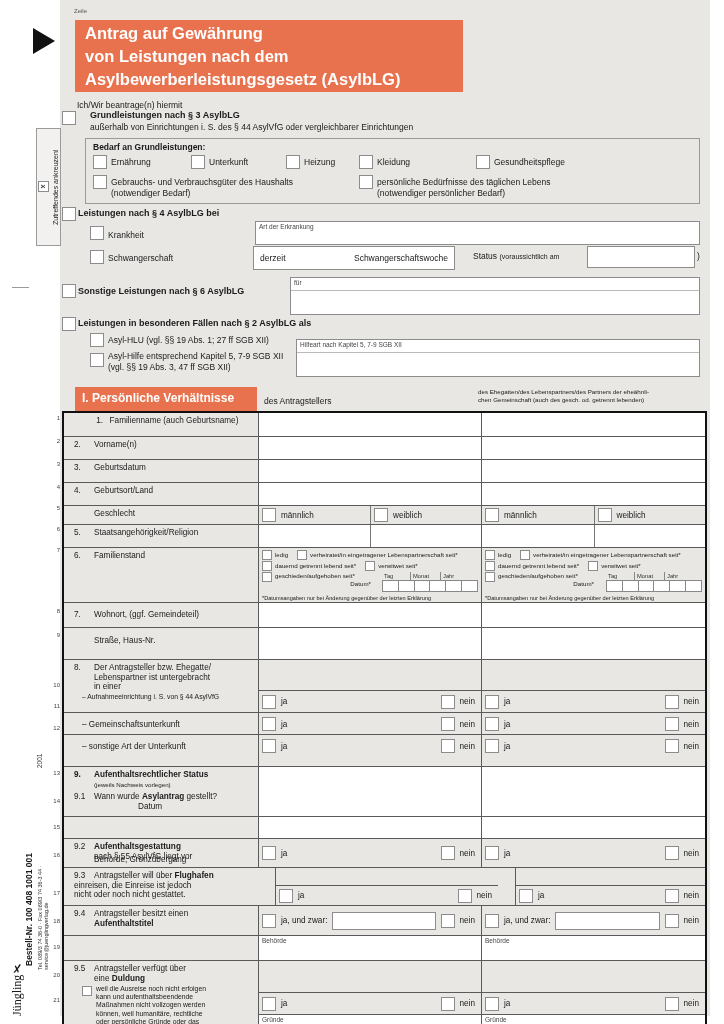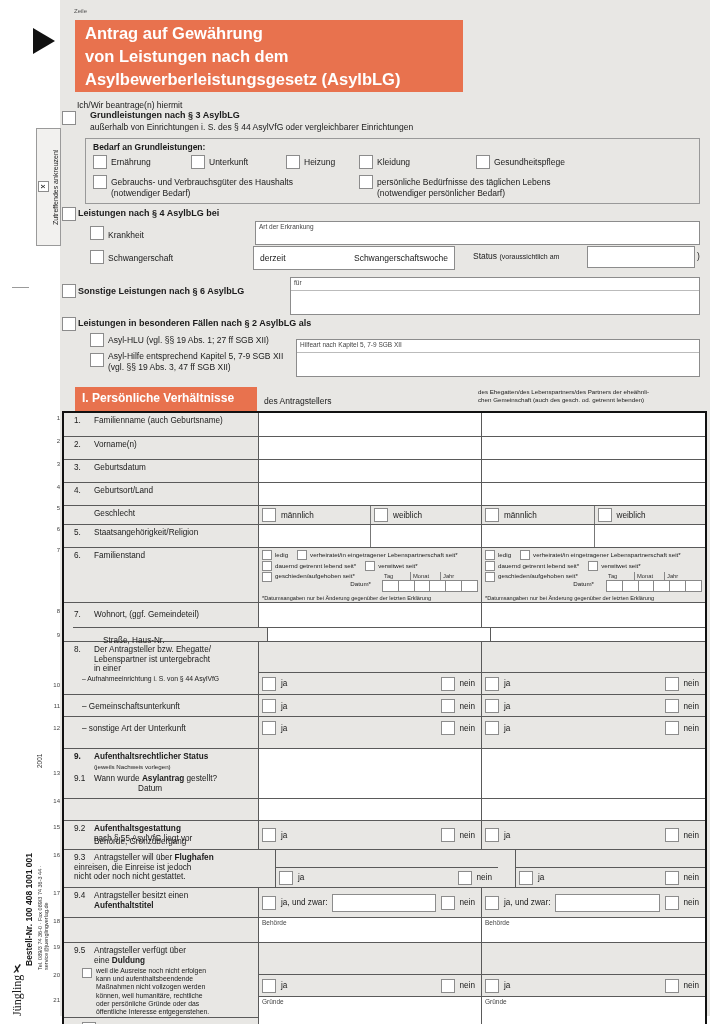--- a/index.html
+++ b/index.html
@@ -28,21 +28,21 @@
          display:flex;flex-direction:column;align-items:center;justify-content:center;gap:3px;
          padding:3px 1px;font-size:7px;color:#222;box-sizing:border-box;}
   .xbox{border:1px solid #8c8c8c;background:#fff;font-size:6px;font-weight:bold;width:9px;height:9px;
         display:flex;align-items:center;justify-content:center;writing-mode:horizontal-tb;transform:rotate(-90deg);flex:none;}
   .arrow{left:33px;top:28px;width:0;height:0;border-top:13px solid transparent;
          border-bottom:13px solid transparent;border-left:22px solid #111;}
   .fold{left:12px;top:287px;width:17px;height:1px;background:#9a9a9a;}
   
   .tbl{left:62px;top:411px;width:645px;border:2px solid #111;box-sizing:border-box;background:#e8e7e4;}
   .trow{display:flex;border-top:1px solid #5a5a5a;box-sizing:border-box;}
-  .trow:first-child{border-top:none;}
+  .trow:first-child{border-top:none;text-align:center;}
   .lc{width:194px;flex:none;padding:3px 4px 0 10px;font-size:8.2px;line-height:9.5px;box-sizing:border-box;}
   .cell{position:relative;border-left:1px solid #5a5a5a;box-sizing:border-box;}
   .c2{width:223px;flex:none;}
   .c3{flex:1;}
   .white{background:#fff;}
   .num{display:inline-block;width:20px;}
   .jn{display:flex;align-items:center;height:22px;padding:0 6px 0 3px;gap:5px;font-size:8.2px;box-sizing:border-box;}
   .sp{flex:1;}
   .btop{border-top:1px solid #5a5a5a;}
   .half{width:50%;display:flex;align-items:center;gap:5px;padding-left:3px;font-size:8.2px;box-sizing:border-box;}
@@ -304,21 +304,21 @@
         <div class="fnote">*Datumsangaben nur bei Änderung gegenüber der letzten Erklärung</div>
       </div>
     </div>
 
     <div class="trow" style="height:25px;">
       <div class="lc" style="padding-top:7px;"><span class="num">7.</span><span>Wohnort, (ggf. Gemeindeteil)</span></div>
       <div class="cell c2 white"></div>
       <div class="cell c3 white"></div>
     </div>
 
-    <div class="trow" style="height:14px;margin-left:9px;">
+    <div class="trow" style="height:32px;">
       <div class="lc" style="padding-top:8px;"><span class="num"></span><span>Straße, Haus-Nr.</span></div>
       <div class="cell c2 white"></div>
       <div class="cell c3 white"></div>
     </div>
 
     <div class="trow" style="height:53px;">
       <div class="lc">
         <span class="num" style="float:left;">8.</span>
         <div class="ml" style="margin-left:20px;">Der Antragsteller bzw. Ehegatte/
 Lebenspartner ist untergebracht

